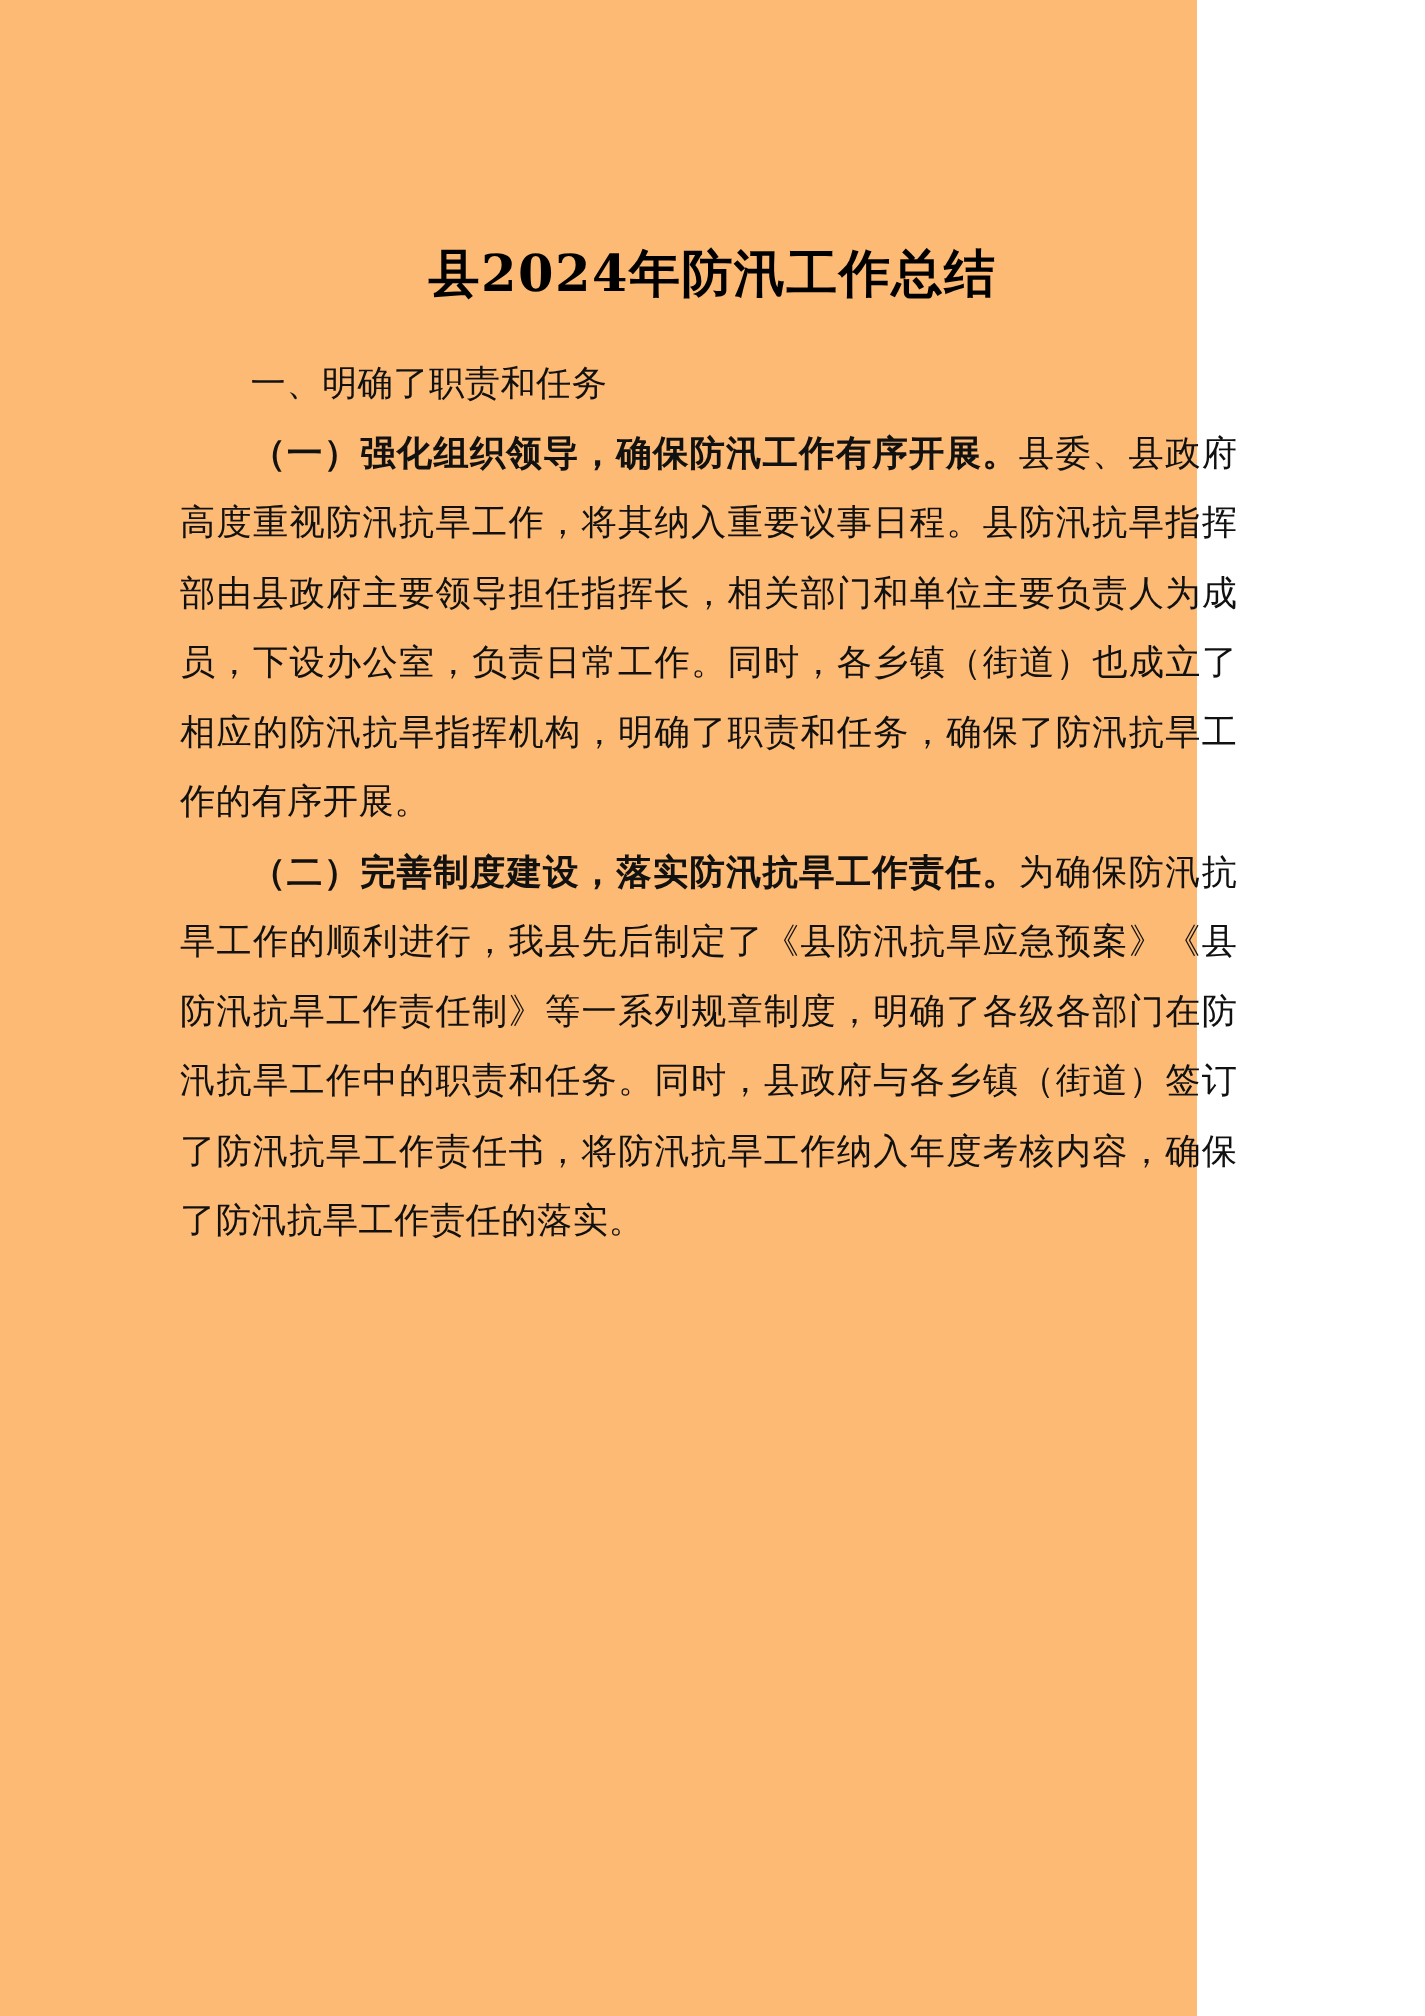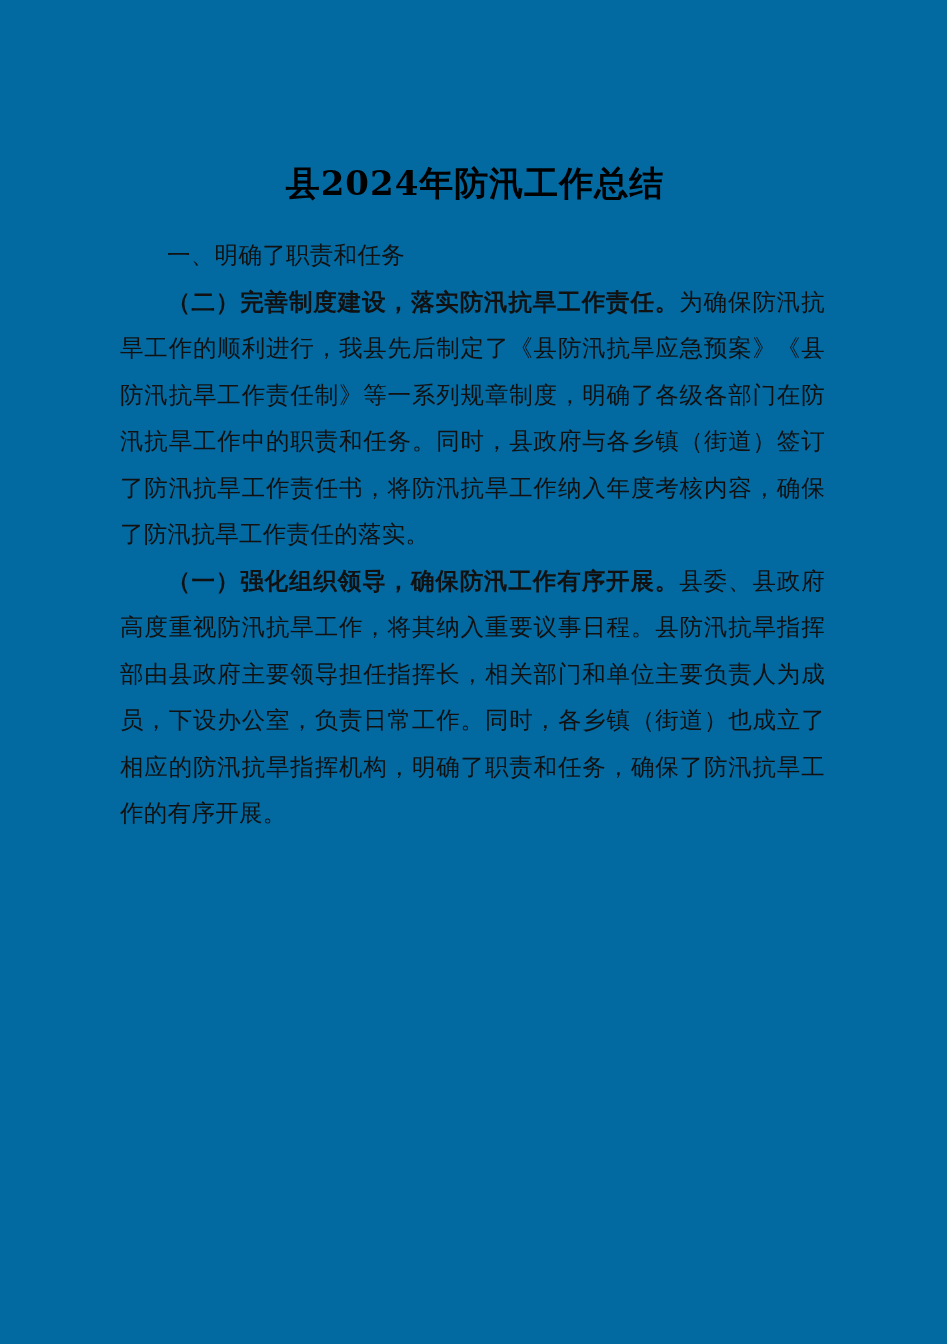--- a/index.html
+++ b/index.html
@@ -11,23 +11,23 @@
       width: 950px;
       height: 1344px;
       position: relative;
       overflow: hidden;
       color: #111111;
     }
     .page {
       position: absolute;
       left: 0;
       top: 0;
-      width: 947px;
+      width: 798px;
       height: 1344px;
-      background: #0369a1;
+      background: #fdba74;
     }
     .title {
       position: absolute;
       left: 0;
       top: 136px;
       width: 950px;
       text-align: center;
       font-family: "DejaVu Serif", "Liberation Serif", serif;
       font-weight: bold;
       font-size: 34px;
@@ -66,17 +66,17 @@
 </head>
 <body>
 
 <div class="page">
   <h1 class="title">县2024年防汛工作总结</h1>
 
   <div class="body">
 
     <h2 class="heading">一、明确了职责和任务</h2>
 
+    <p class="para"><span class="lead">（一）强化组织领导，确保防汛工作有序开展。</span><span>县委、县政府高度重视防汛抗旱工作，将其纳入重要议事日程。县防汛抗旱指挥部由县政府主要领导担任指挥长，相关部门和单位主要负责人为成员，下设办公室，负责日常工作。同时，各乡镇（街道）也成立了相应的防汛抗旱指挥机构，明确了职责和任务，确保了防汛抗旱工作的有序开展。</span></p>
+
     <p class="para"><span class="lead">（二）完善制度建设，落实防汛抗旱工作责任。</span><span>为确保防汛抗旱工作的顺利进行，我县先后制定了《县防汛抗旱应急预案》《县防汛抗旱工作责任制》等一系列规章制度，明确了各级各部门在防汛抗旱工作中的职责和任务。同时，县政府与各乡镇（街道）签订了防汛抗旱工作责任书，将防汛抗旱工作纳入年度考核内容，确保了防汛抗旱工作责任的落实。</span></p>
-
-    <p class="para"><span class="lead">（一）强化组织领导，确保防汛工作有序开展。</span><span>县委、县政府高度重视防汛抗旱工作，将其纳入重要议事日程。县防汛抗旱指挥部由县政府主要领导担任指挥长，相关部门和单位主要负责人为成员，下设办公室，负责日常工作。同时，各乡镇（街道）也成立了相应的防汛抗旱指挥机构，明确了职责和任务，确保了防汛抗旱工作的有序开展。</span></p>
   </div>
 </div>
 
 </body></html>

